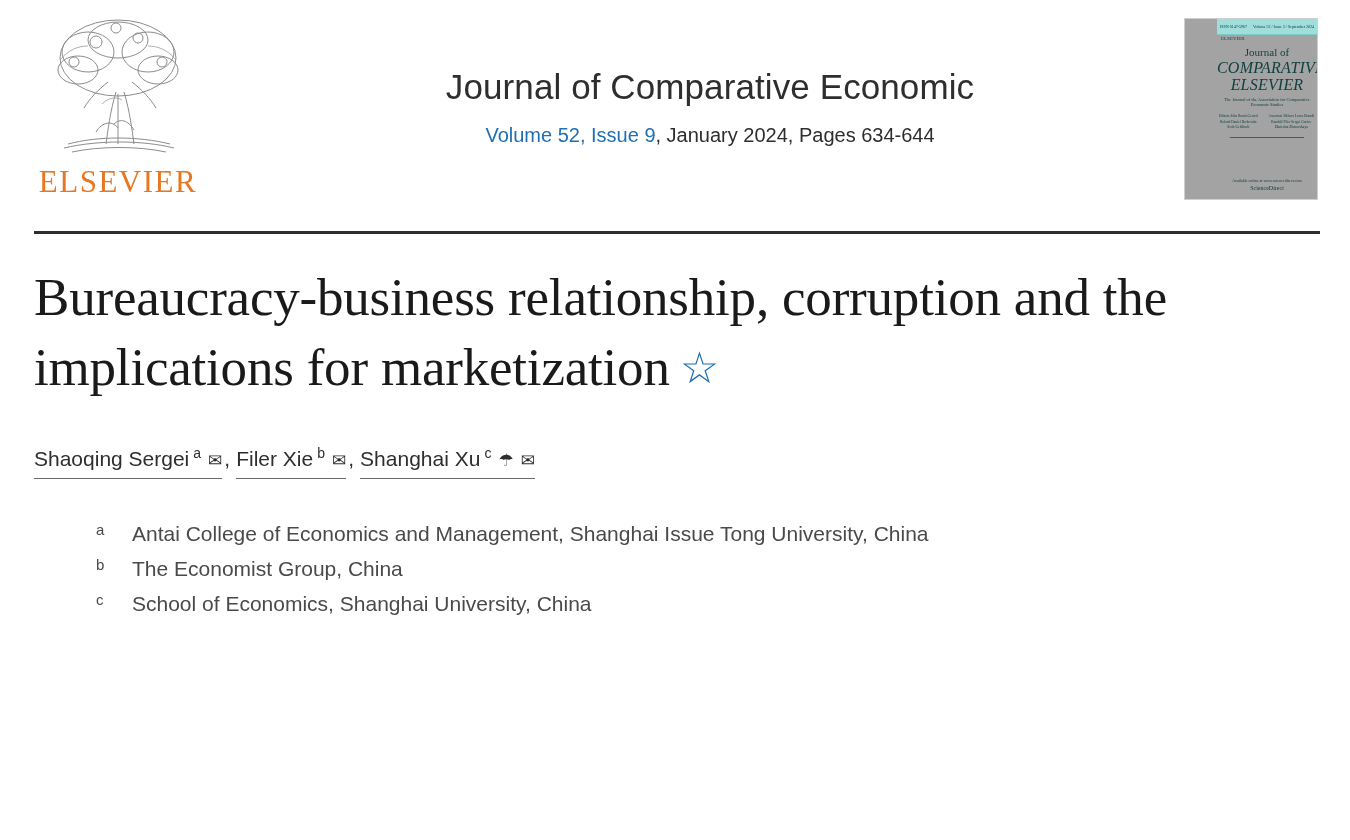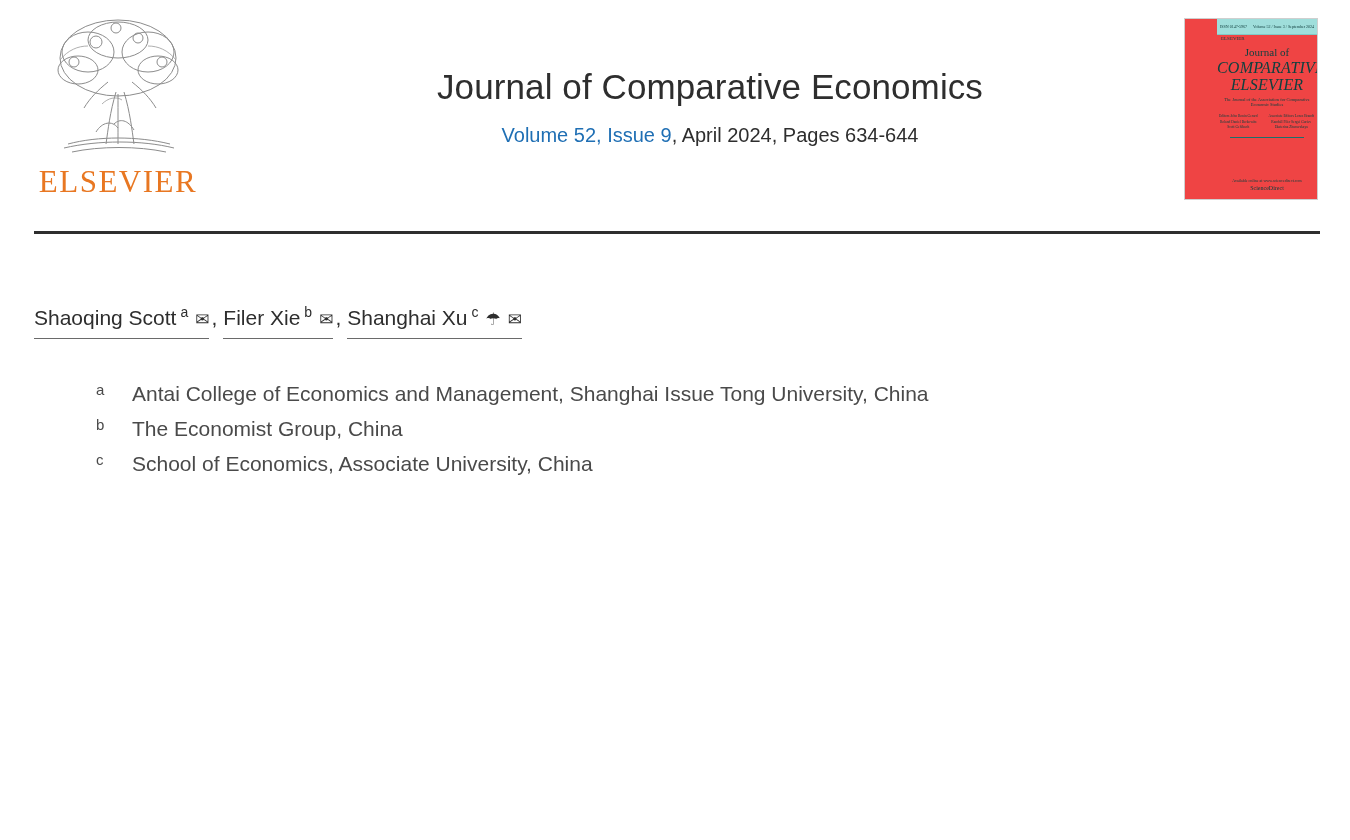--- a/index.html
+++ b/index.html
@@ -69,21 +69,21 @@
     text-decoration: none;
   }
 
   
   .cover {
     position: absolute;
     right: 32px;
     top: 18px;
     width: 134px;
     height: 182px;
-    background: #ef4444;
+    background: #a3a3a3;
     border: 1px solid #cfcfcf;
     box-sizing: border-box;
     overflow: hidden;
     font-family: "Liberation Serif", serif;
     color: #10403f;
     padding-left: 32px;
   }
   .cover-topbar {
     height: 16px;
     background: #9fdedb;
@@ -257,23 +257,23 @@
         <g stroke="#9a9a9a" stroke-width="0.8" fill="none">
           <path d="M22 48 C30 38 40 34 50 34"></path>
           <path d="M138 48 C130 38 120 34 110 34"></path>
           <path d="M64 92 C70 86 78 84 84 88"></path>
         </g>
       </svg>
       <div class="elsevier-word">ELSEVIER</div>
     </div>
 
     <div class="journal-block">
-      <div class="journal-title">Journal of Comparative Economics</div>
+      <div class="journal-title">Journal of Comparative Economic</div>
       <div class="issue-line">
-        <a class="issue-link" href="#">Volume 52, Issue 9</a><span>, April 2024, Pages 634-644</span>
+        <a class="issue-link" href="#">Volume 52, Issue 9</a><span>, January 2024, Pages 634-644</span>
       </div>
     </div>
 
     <div class="cover">
       <div class="cover-topbar">
         <span>ISSN 0147-5967</span>
         <span>Volume 52 / Issue 3 / September 2024</span>
       </div>
       <div class="cover-elsev">ELSEVIER</div>
       <div class="cover-title">
@@ -298,40 +298,43 @@
       <div class="cover-foot">
         <span>Available online at www.sciencedirect.com</span>
         <span class="brand">ScienceDirect</span>
       </div>
     </div>
 
     <div class="header-rule"></div>
   </div>
 
   <div class="article">
+    <h1 class="article-title">
+      <span>Bureaucracy-business relationship, corruption and the implications for marketization</span><span class="star-icon">☆</span>
+    </h1>
 
     <div class="authors">
       <span class="author">
-        <span>Shaoqing Scott</span><span class="aff-mark">a</span><span class="ico">✉</span>
+        <span>Shaoqing Sergei</span><span class="aff-mark">a</span><span class="ico">✉</span>
       </span><span class="author-sep">,</span><span class="author">
         <span>Filer Xie</span><span class="aff-mark">b</span><span class="ico">✉</span>
       </span><span class="author-sep">,</span><span class="author">
         <span>Shanghai Xu</span><span class="aff-mark">c</span><span class="ico">☂</span><span class="ico">✉</span>
       </span>
     </div>
 
     <div class="affiliations">
       <div class="aff-row">
         <span class="aff-label">a</span>
         <span class="aff-text">Antai College of Economics and Management, Shanghai Issue Tong University, China</span>
       </div>
       <div class="aff-row">
         <span class="aff-label">b</span>
         <span class="aff-text">The Economist Group, China</span>
       </div>
       <div class="aff-row">
         <span class="aff-label">c</span>
-        <span class="aff-text">School of Economics, Associate University, China</span>
+        <span class="aff-text">School of Economics, Shanghai University, China</span>
       </div>
     </div>
   </div>
 
 </div>
 
 </body></html>

